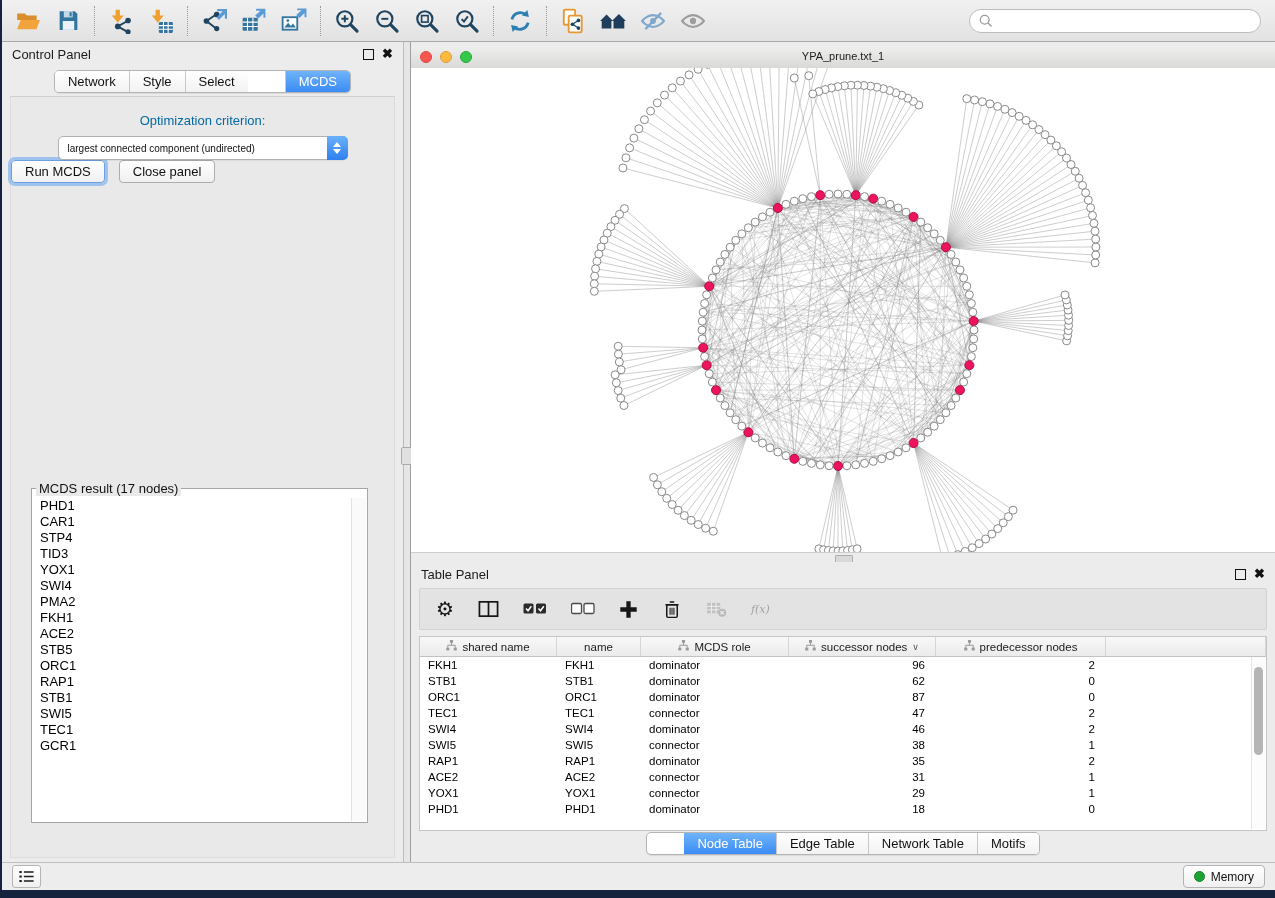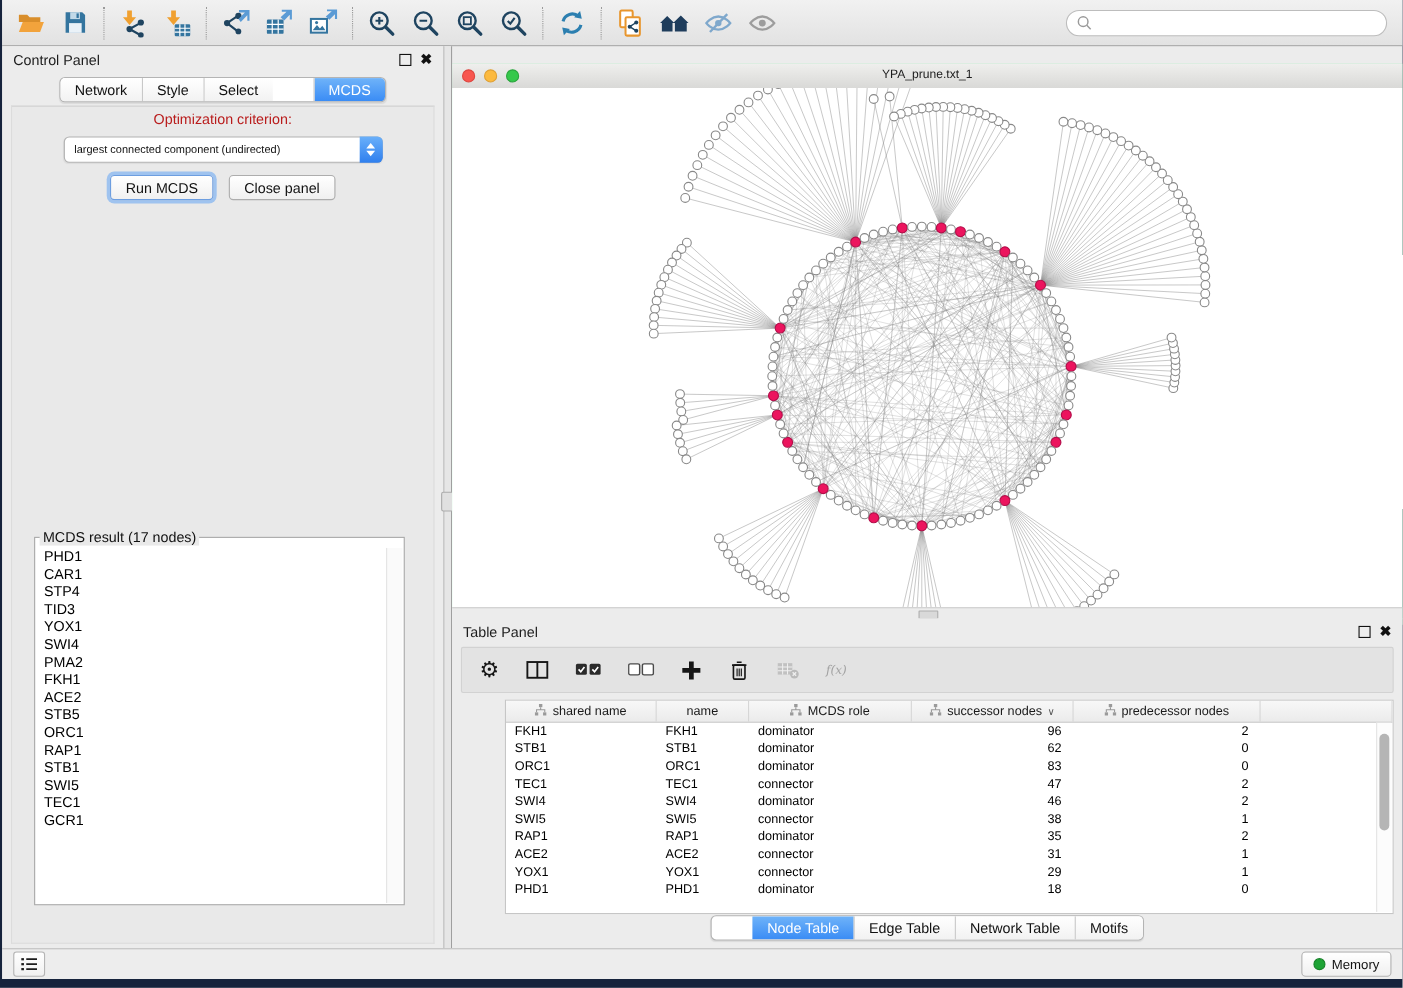--- a/index.html
+++ b/index.html
@@ -20,52 +20,52 @@
   .panel-header{height:24px;display:flex;align-items:center;padding:0 10px;font-size:13px;color:#1c1c1c;}
   .win-btns{margin-left:auto;display:flex;align-items:center;gap:8px;}
   .float-btn{width:9px;height:9px;border:1.6px solid #111;display:inline-block;}
   .close-btn{font-size:13px;font-weight:bold;color:#111;line-height:10px;}
   .seg-row{display:flex;justify-content:center;margin-top:4px;position:relative;z-index:2;}
   .seg{display:inline-flex;border:1px solid #b4b4b4;border-radius:5px;overflow:hidden;background:#fff;box-shadow:0 1px 1px rgba(0,0,0,.08);}
   .seg-item{padding:3px 13px;font-size:13px;color:#111;background:linear-gradient(#ffffff,#f2f2f2);border-left:1px solid #c8c8c8;cursor:default;}
   .seg-item:first-child{border-left:none;}
   .seg-item.active{background:linear-gradient(#6fb3f9,#3a8cf5);color:#fff;margin-left:37px;}
   .cp-inner{position:absolute;left:8px;right:8px;top:54px;bottom:4px;background:#e9e9e9;border:1px solid #dcdcdc;border-top-color:#cfcfcf;}
-  .opt-label{text-align:center;margin-top:4px;font-size:13px;color:#b91c1c;}
+  .opt-label{text-align:center;margin-top:16px;font-size:13px;color:#0369a1;}
   .dropdown{position:relative;margin:8px auto 0;width:290px;height:24px;background:#fff;border:1px solid #b2b2b2;border-radius:5px;box-sizing:border-box;display:flex;align-items:center;padding-left:9px;font-size:10px;color:#111;box-shadow:0 1px 1px rgba(0,0,0,.06);}
   .dd-stepper{position:absolute;right:-1px;top:-1px;bottom:-1px;width:21px;border-radius:0 5px 5px 0;background:linear-gradient(#6ab0fa,#2f7fee);display:flex;flex-direction:column;align-items:center;justify-content:center;gap:2px;}
   .dd-up{width:0;height:0;border-left:4px solid transparent;border-right:4px solid transparent;border-bottom:5px solid #fff;}
   .dd-down{width:0;height:0;border-left:4px solid transparent;border-right:4px solid transparent;border-top:5px solid #fff;}
-  .btn-row{display:flex;justify-content:center;gap:14px;margin-top:11px;}
+  .btn-row{display:flex;gap:14px;}
   .btn{padding:3px 13px;font-size:13px;color:#111;background:linear-gradient(#ffffff,#f0f0f0);border:1px solid #adadad;border-radius:4px;}
   .btn.focus-ring{box-shadow:0 0 0 3px rgba(110,170,244,.6);border-color:#6d9ee0;}
   .groupbox{position:absolute;left:4px;right:10px;top:368px;bottom:18px;border:1px solid #a6a6a6;margin:16px;padding:0;background:#fff;}
   .groupbox legend{font-size:13px;color:#111;padding:0 3px;margin-left:4px;background:#e9e9e9;}
   .listbox{position:absolute;left:1px;right:1px;top:2px;bottom:1px;background:#fff;overflow:hidden;}
   .list-scroll{position:absolute;right:0;top:0;bottom:0;width:14px;background:#fafafa;border-left:1px solid #e3e3e3;}
   .list-item{font-size:13px;line-height:16px;padding-left:7px;color:#000;}
   
-  .net-window{position:absolute;left:0;right:0;top:16px;height:510px;background:#86efac;}
+  .net-window{position:absolute;left:0;right:0;top:4px;height:510px;background:#4c1d95;}
   .net-titlebar{position:relative;height:22px;background:linear-gradient(#efefed,#d9d9d7);border-bottom:1px solid #b0b0b0;}
   .traffic{position:absolute;left:9px;top:5px;display:flex;gap:8px;}
   .light{width:12px;height:12px;border-radius:50%;box-sizing:border-box;}
   .light.red{background:#f8564f;border:1px solid #dd4741;}
   .light.yellow{background:#fcba3f;border:1px solid #dfa136;}
   .light.green{background:#35c84b;border:1px solid #2aa53d;}
   .net-title{text-align:center;font-size:11px;line-height:21px;color:#1c1c1c;}
   .net-canvas{position:absolute;left:0;right:0;top:22px;bottom:0;background:#fff;overflow:hidden;}
   .h-splitter{position:absolute;left:0;right:0;top:510px;height:10px;background:#ececec;border-top:1px solid #cdcdcd;}
   .h-handle{position:absolute;left:50%;top:2px;width:16px;height:6px;margin-left:-8px;background:#d9d9d9;border:1px solid #adadad;border-radius:1px;}
   
   .table-panel{position:absolute;left:0;right:0;top:520px;bottom:0;background:#ececec;}
   .tp-toolbar{position:absolute;left:8px;right:8px;top:26px;height:42px;background:#e3e3e3;border:1px solid #d2d2d2;border-radius:2px;display:flex;align-items:center;padding-left:16px;gap:24px;box-sizing:border-box;}
   .ti{display:flex;align-items:center;justify-content:center;height:24px;}
   .gear-glyph{font-size:20px;color:#161616;line-height:20px;}
   .fx-label{font-family:"DejaVu Serif",serif;font-style:italic;font-size:11px;color:#a2a2a2;}
-  .table-wrap{position:absolute;left:8px;right:8px;top:74px;height:195px;background:#fff;border:1px solid #c6c6c6;box-sizing:border-box;overflow:hidden;margin-left:40px;}
+  .table-wrap{position:absolute;left:8px;right:8px;top:74px;height:195px;background:#fff;border:1px solid #c6c6c6;box-sizing:border-box;overflow:hidden;}
   .thead{display:grid;grid-template-columns:137px 84px 148px 147px 170px 1fr;height:19px;background:linear-gradient(#f8f8f8,#ebebeb);border-bottom:1px solid #c2c2c2;}
   .th{display:flex;align-items:center;justify-content:center;gap:5px;font-size:11.5px;color:#1a1a1a;border-right:1px solid #d6d6d6;overflow:hidden;}
   .sort-glyph{font-size:9px;color:#555;}
   .trow{display:grid;grid-template-columns:137px 84px 148px 147px 170px 1fr;height:16px;align-items:center;}
   .td{font-size:11.5px;color:#000;padding-left:8px;white-space:nowrap;overflow:hidden;}
   .td.num{text-align:right;padding-left:0;padding-right:11px;}
   .tscroll{position:absolute;right:1px;top:20px;bottom:1px;width:13px;background:#fcfcfc;border-left:1px solid #e4e4e4;}
   .tthumb{position:absolute;left:2px;top:10px;width:9px;height:88px;background:#b5b5b5;border-radius:5px;}
   .tp-tabs{position:absolute;left:0;right:0;bottom:7px;display:flex;justify-content:center;}
   
@@ -1208,21 +1208,21 @@
               <div class="td">STB1</div>
               <div class="td">dominator</div>
               <div class="td num">62</div>
               <div class="td num">0</div>
               <div></div>
             </div>
             <div class="trow">
               <div class="td">ORC1</div>
               <div class="td">ORC1</div>
               <div class="td">dominator</div>
-              <div class="td num">83</div>
+              <div class="td num">87</div>
               <div class="td num">0</div>
               <div></div>
             </div>
             <div class="trow">
               <div class="td">TEC1</div>
               <div class="td">TEC1</div>
               <div class="td">connector</div>
               <div class="td num">47</div>
               <div class="td num">2</div>
               <div></div>

